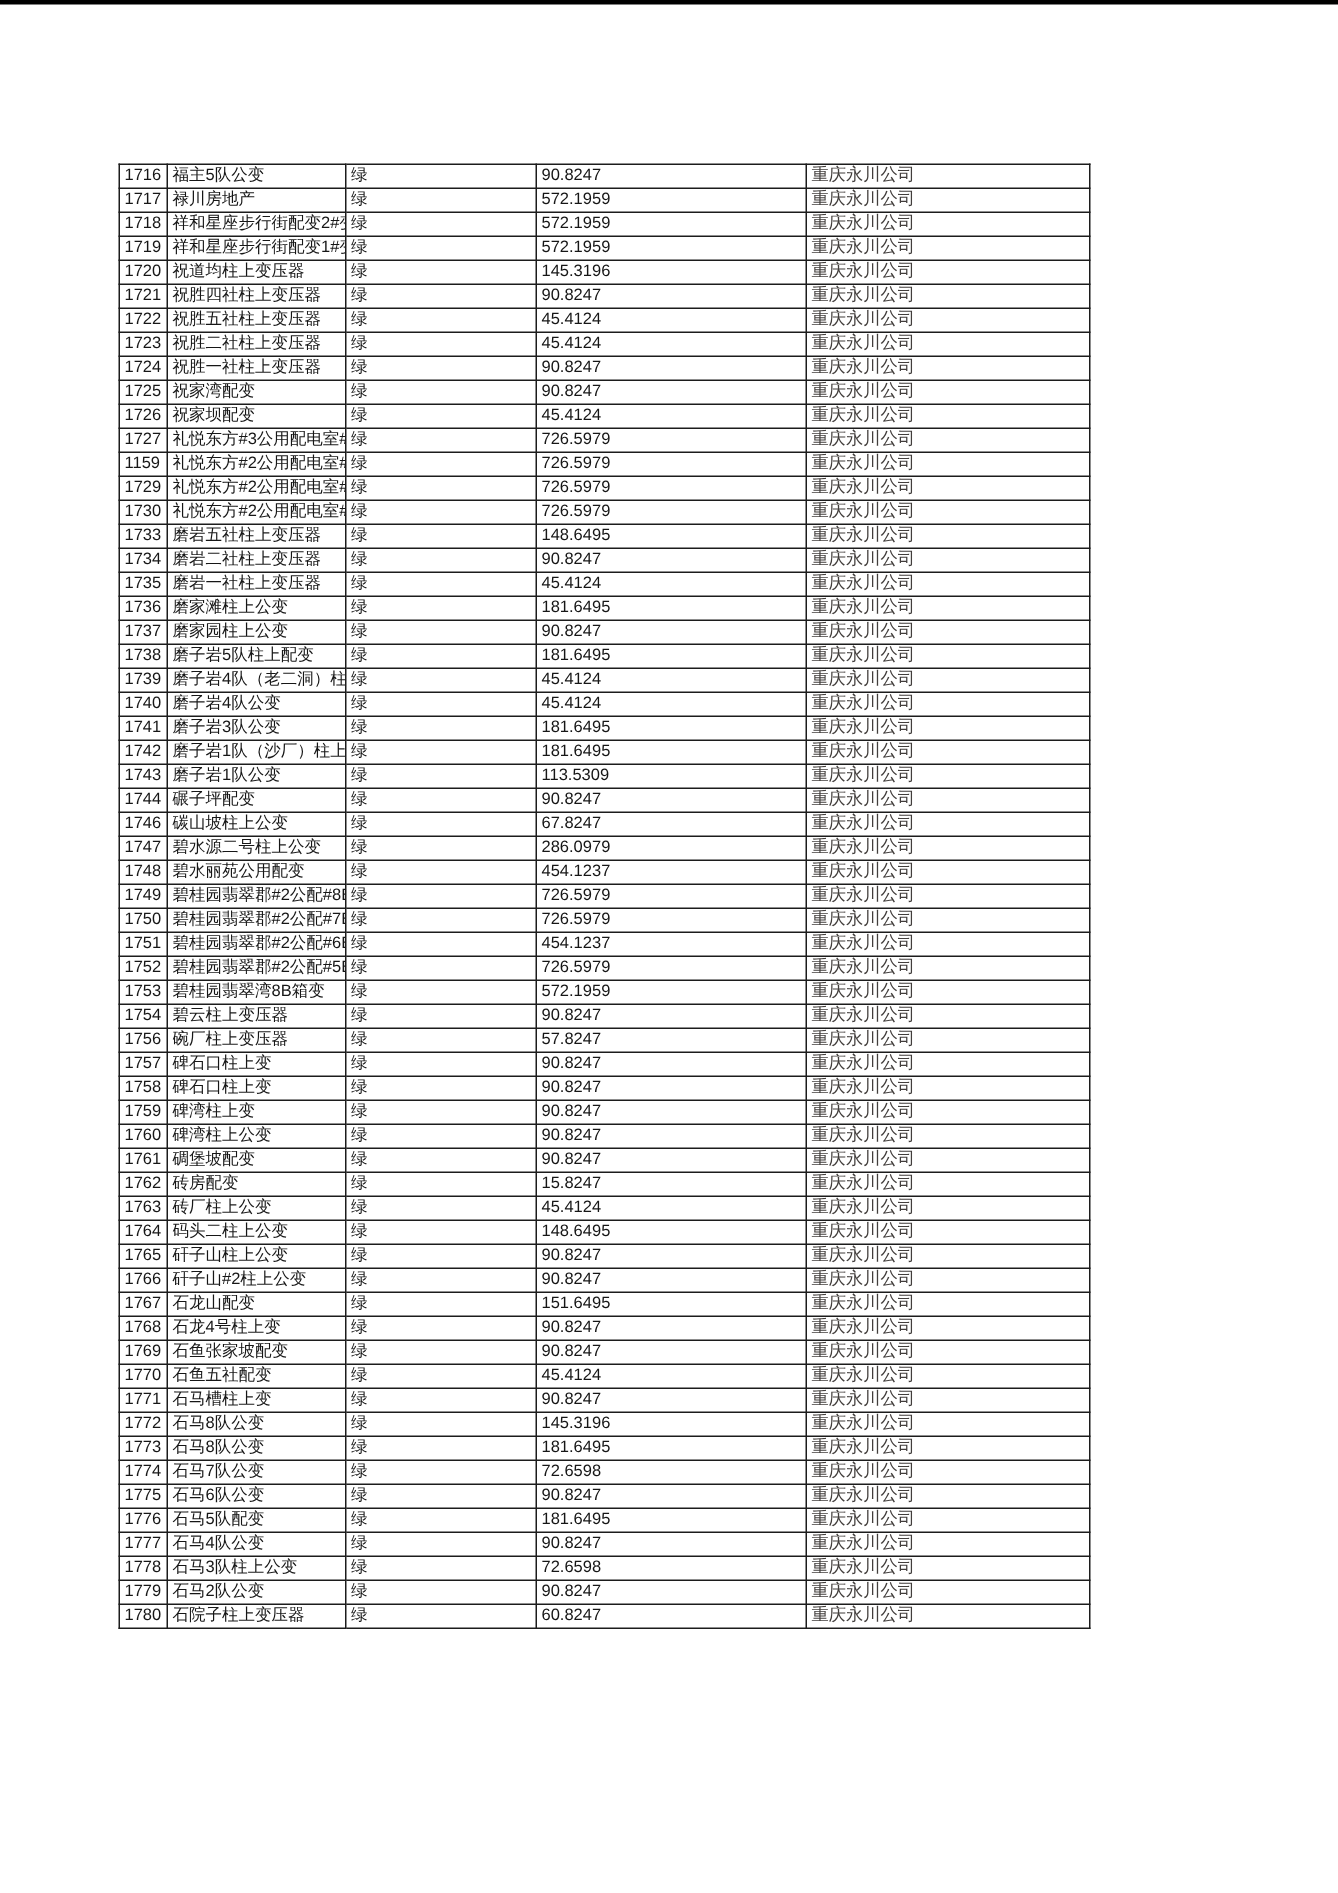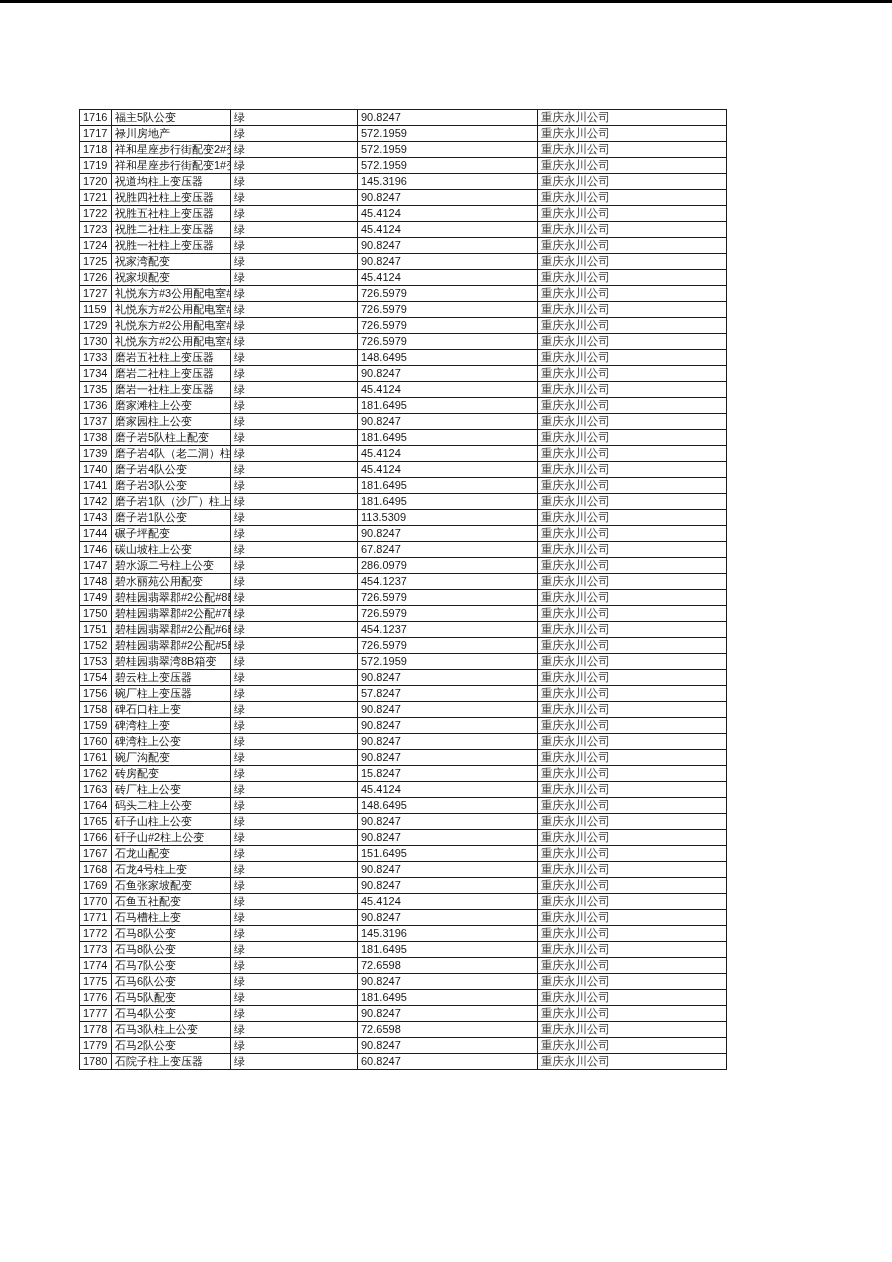--- a/index.html
+++ b/index.html
@@ -306,20 +306,27 @@
         <td class="c4">重庆永川公司</td>
       </tr>
       <tr>
         <td class="c0">1756</td>
         <td class="c1">碗厂柱上变压器</td>
         <td class="c2">绿</td>
         <td class="c3">57.8247</td>
         <td class="c4">重庆永川公司</td>
       </tr>
       <tr>
+        <td class="c0">1757</td>
+        <td class="c1">碑石口柱上变</td>
+        <td class="c2">绿</td>
+        <td class="c3">90.8247</td>
+        <td class="c4">重庆永川公司</td>
+      </tr>
+      <tr>
         <td class="c0">1758</td>
         <td class="c1">碑石口柱上变</td>
         <td class="c2">绿</td>
         <td class="c3">90.8247</td>
         <td class="c4">重庆永川公司</td>
       </tr>
       <tr>
         <td class="c0">1759</td>
         <td class="c1">碑湾柱上变</td>
         <td class="c2">绿</td>
@@ -328,21 +335,21 @@
       </tr>
       <tr>
         <td class="c0">1760</td>
         <td class="c1">碑湾柱上公变</td>
         <td class="c2">绿</td>
         <td class="c3">90.8247</td>
         <td class="c4">重庆永川公司</td>
       </tr>
       <tr>
         <td class="c0">1761</td>
-        <td class="c1">碗厂沟配变</td>
+        <td class="c1">碉堡坡配变</td>
         <td class="c2">绿</td>
         <td class="c3">90.8247</td>
         <td class="c4">重庆永川公司</td>
       </tr>
       <tr>
         <td class="c0">1762</td>
         <td class="c1">砖房配变</td>
         <td class="c2">绿</td>
         <td class="c3">15.8247</td>
         <td class="c4">重庆永川公司</td>

